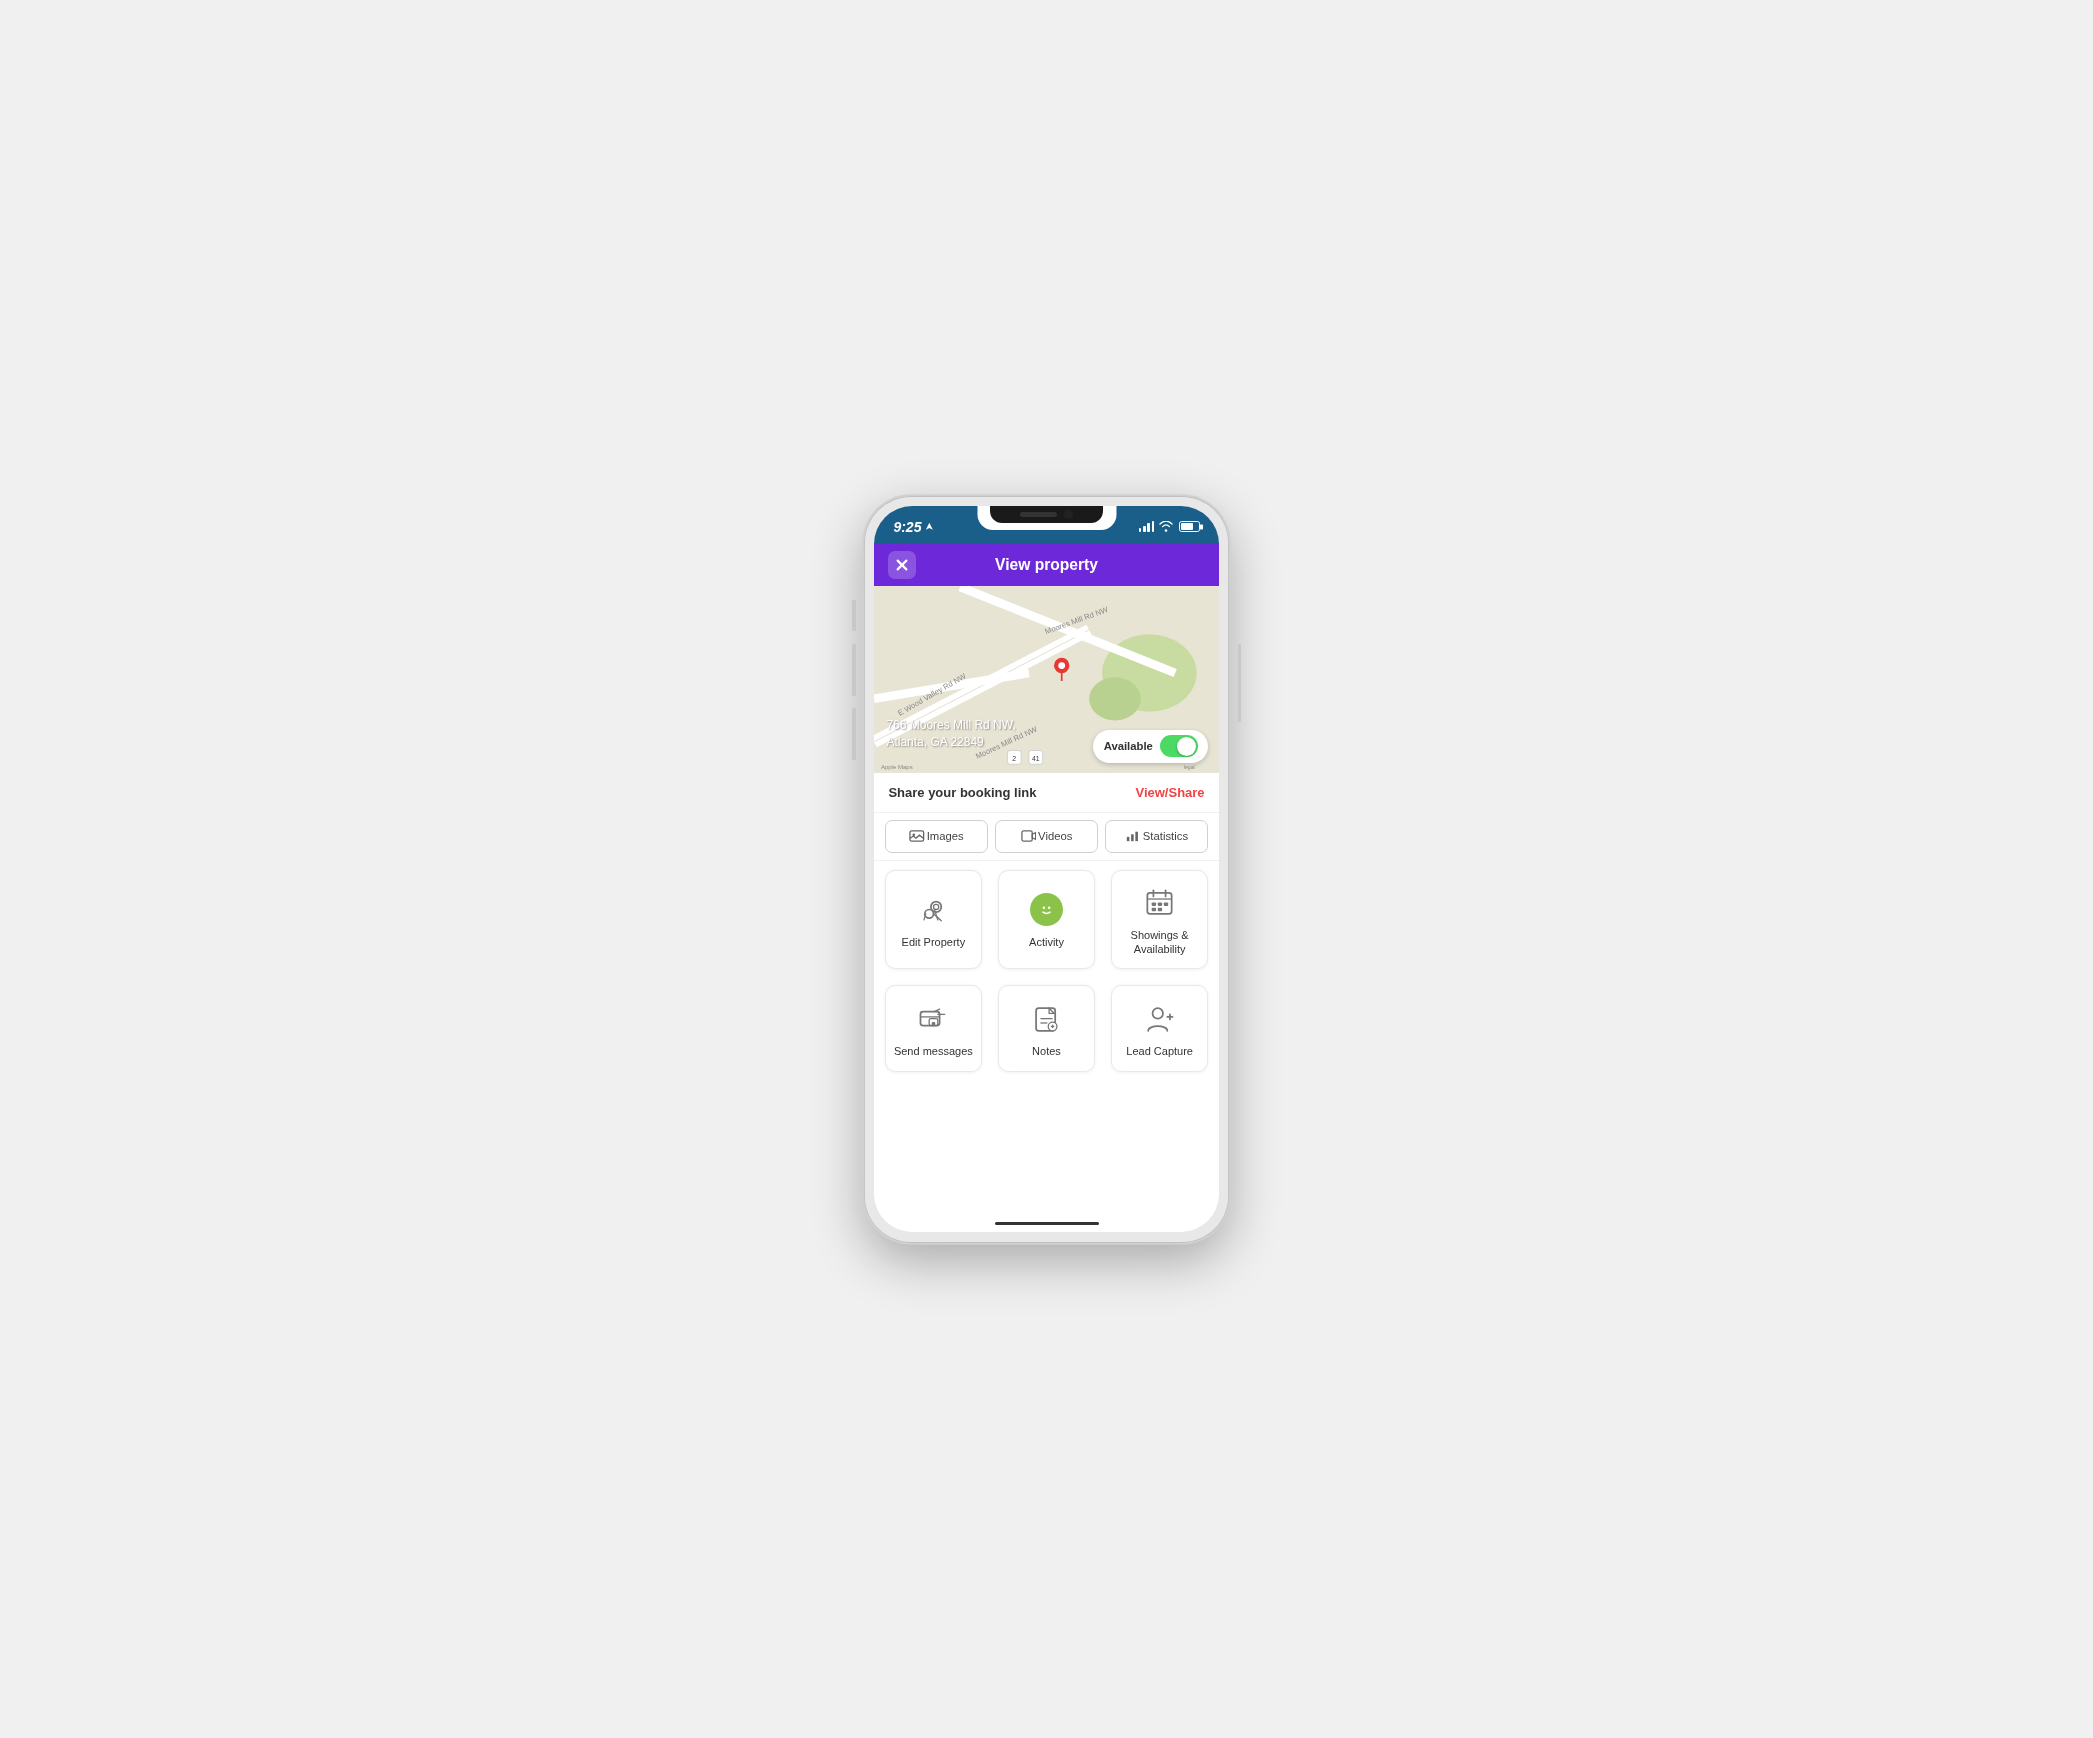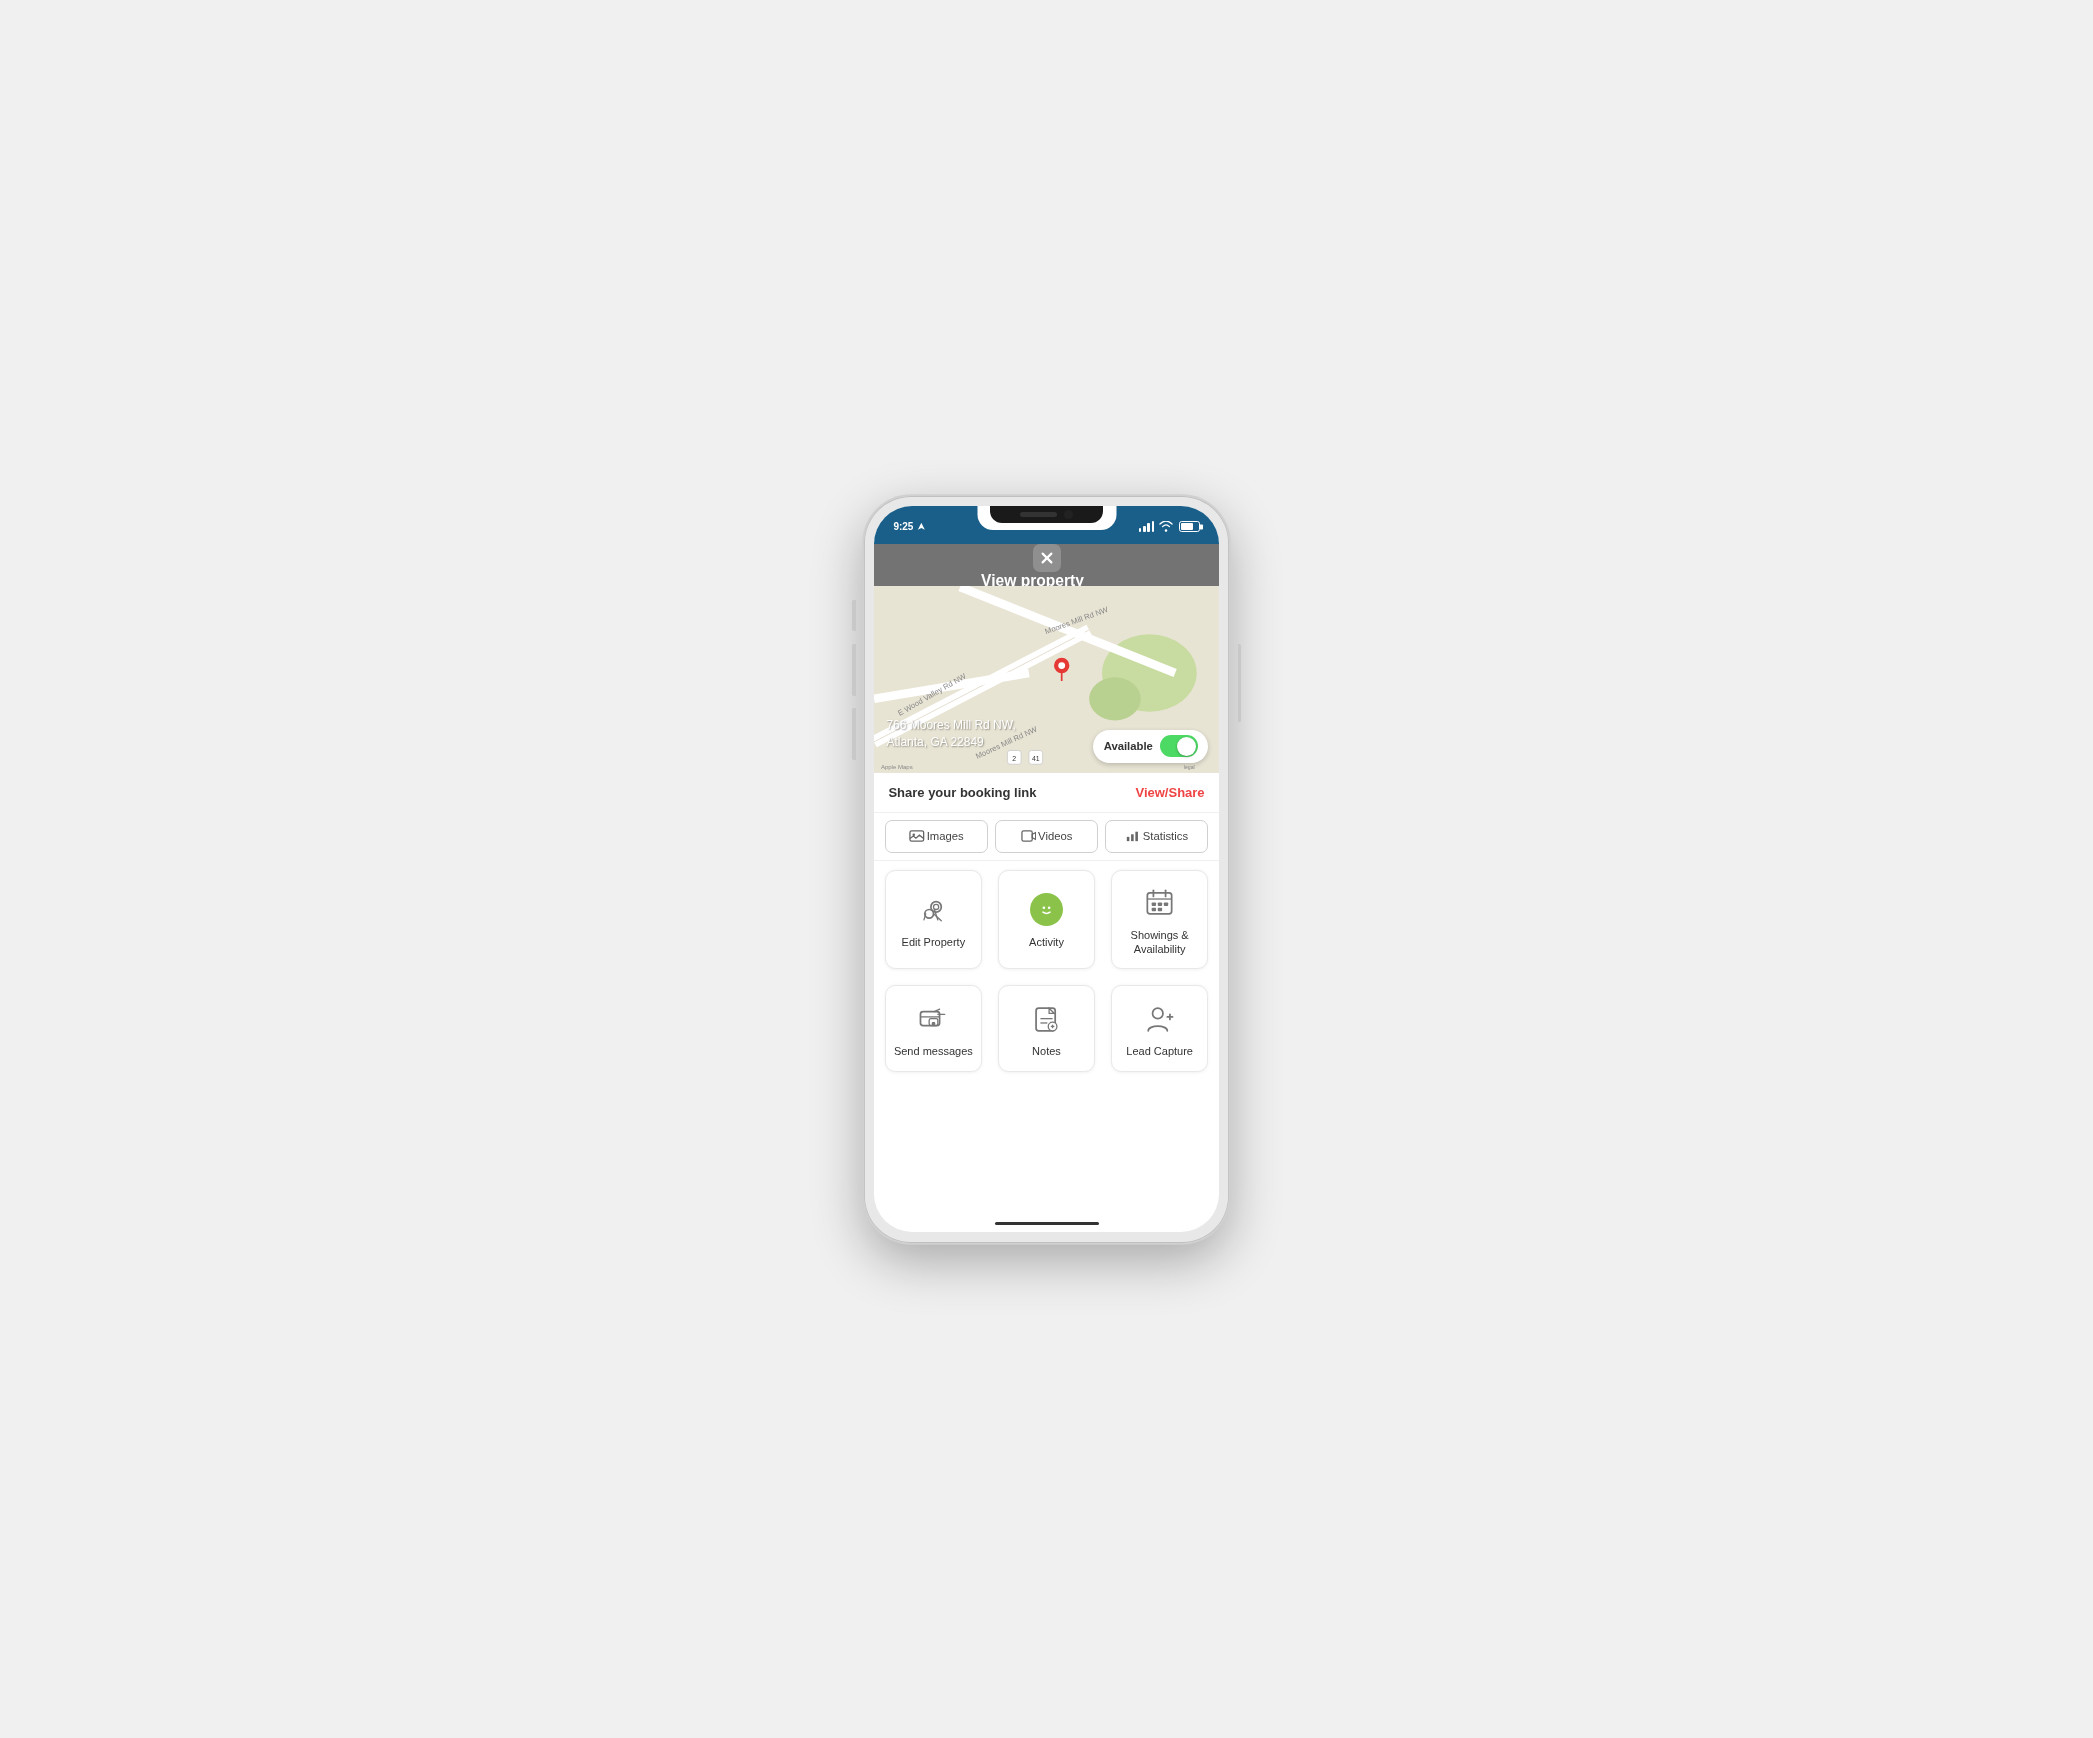--- a/index.html
+++ b/index.html
@@ -110,25 +110,26 @@
       height: 38px;
       background: #1a5f8a;
       display: flex;
       align-items: center;
       justify-content: space-between;
       padding: 0 19px;
       padding-top: 3.5px;
     }
     .status-time {
       color: #fff;
-      font-size: 10px;
+      font-size: 14px;
       font-weight: 600;
       display: flex;
       align-items: center;
       gap: 3.5px;
+      font-style: italic;
     }
     .status-icons {
       display: flex;
       align-items: center;
       gap: 5.2px;
     }
     .signal-bars {
       display: flex;
       align-items: flex-end;
       gap: 1.7px;
@@ -162,27 +163,26 @@
     }
     .battery-fill {
       background: #fff;
       height: 100%;
       width: 75%;
       border-radius: 0.9px;
     }
 
     
     .header {
-      background: #737373;
+      background: #6d28d9;
       height: 42px;
       display: flex;
       align-items: center;
       padding: 0 14px;
       position: relative;
-      flex-direction: column;
     }
     .header-close {
       width: 28px;
       height: 28px;
       background: rgba(255,255,255,0.2);
       border-radius: 7px;
       display: flex;
       align-items: center;
       justify-content: center;
       cursor: pointer;

